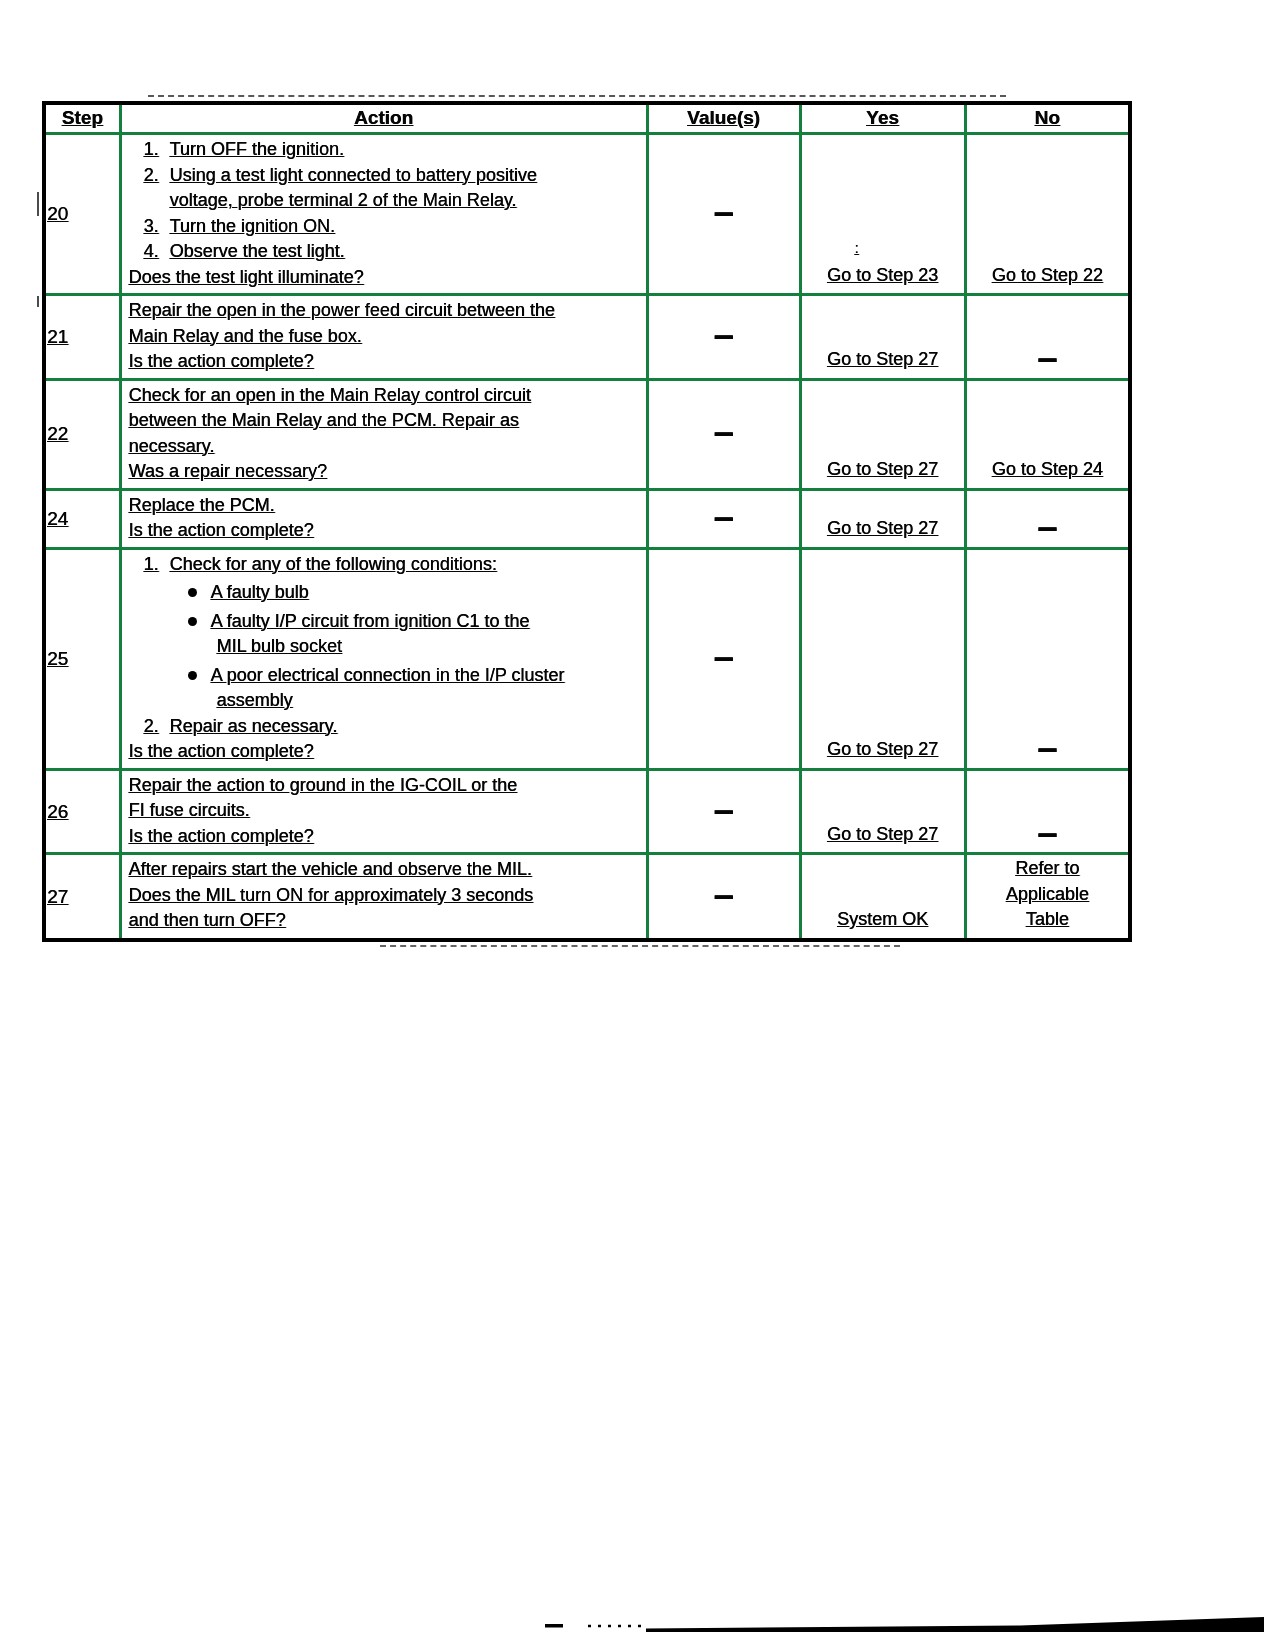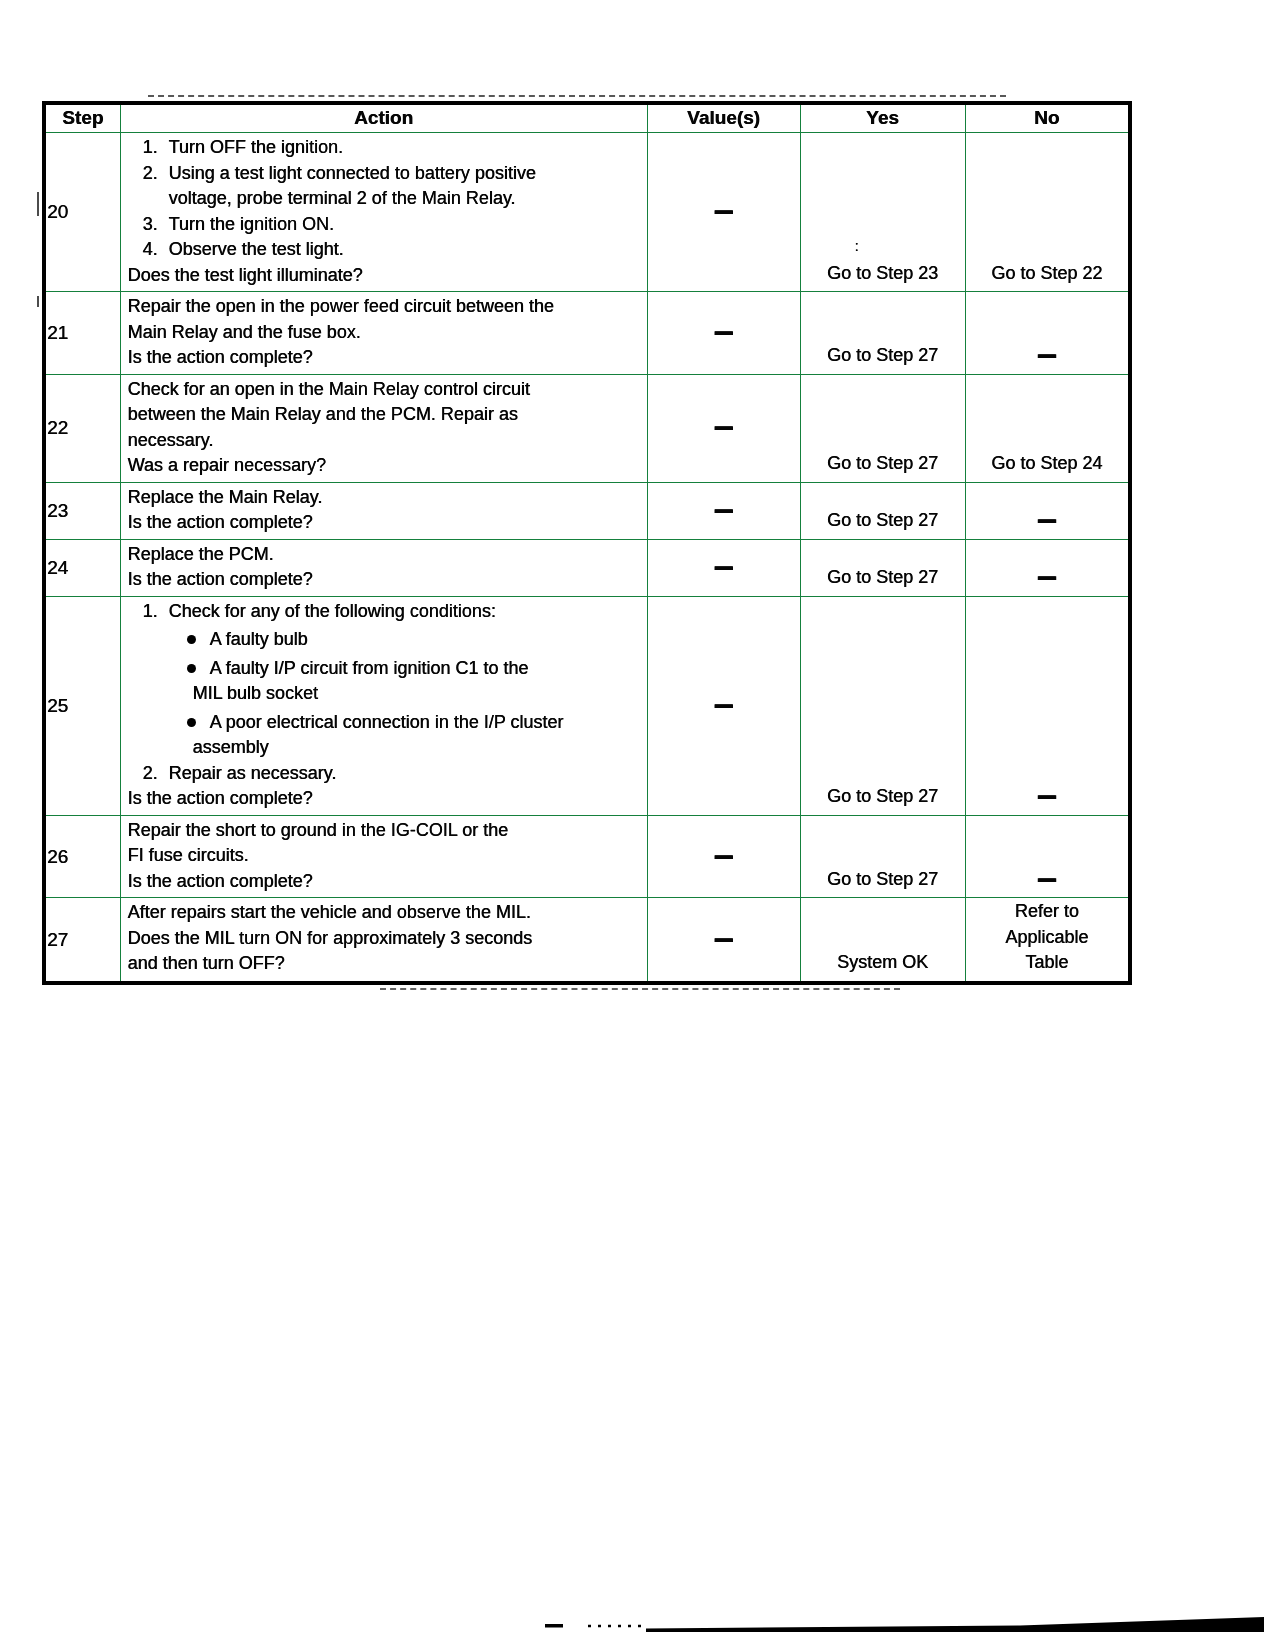--- a/index.html
+++ b/index.html
@@ -10,34 +10,34 @@
   }
   .sheet { position:absolute; left:42px; top:95px; width:1086px; text-shadow:0.45px 0 0 currentColor; }
   .doc-title {
     font-weight:bold; font-size:23.5px; letter-spacing:0.1px;
     text-align:center; white-space:nowrap; margin:0 0 11px 0;
   }
   .ghost-top { border-top:2.5px dashed #000; opacity:.65; margin:0 0 4px 106px; width:858px; height:0; }
   .ghost-bottom { border-top:2px dashed #000; opacity:.6; width:520px; margin:3px 0 0 338px; height:0; }
 
   table.diag { border-collapse:collapse; table-layout:fixed; width:1086px; border:4px solid #000; }
-  .diag th, .diag td { border:1px solid #15803d; }
+  .diag th, .diag td { border:3px solid #15803d;text-decoration:underline; }
   .diag th { font-size:19px; font-weight:bold; padding:2px 0 3px 0; }
   .diag td { font-size:18px; line-height:25.5px; }
   td.c-step { vertical-align:middle; font-size:19px; }
   td.c-action { padding:2px 6px 3px 7px; vertical-align:top; }
   td.c-value { text-align:center; vertical-align:middle; }
   td.c-yes, td.c-no { text-align:center; vertical-align:bottom; padding-bottom:5px; }
 
   .ln { display:flex; white-space:nowrap; }
   .ln.p, .ln.q { margin-left:0; }
   .ln.num { margin-left:15px; }
   .ln.cont { margin-left:41px; }
   .ln.bullet { margin-left:56px; margin-top:3px; }
-  .ln.bcont { margin-left:65px; }
+  .ln.bcont { margin-left:88px; }
   .lbl { flex:0 0 26px; }
   .bullet .lbl { display:flex; align-items:center; }
   .bullet-dot { width:9px; height:9px; border-radius:50%; background:#000; margin-left:3px; }
 
   .dash { display:inline-block; font-weight:bold; transform:scaleY(2.0); }
   .goto, .nline { white-space:nowrap; }
   .stray-mark { font-size:15px; line-height:15px; margin-bottom:8px; transform:translateX(-26px); }
 
   .tick { position:absolute; width:2px; background:#000; opacity:.7; }
   .streak { position:absolute; left:0; top:1610px; }
@@ -122,32 +122,20 @@
             </td>
     <td class="c-value"><span class="dash">—</span></td>
     <td class="c-yes">
               <div class="goto">Go to Step 27</div>
             </td>
     <td class="c-no">
               <div class="goto">Go to Step 24</div>
             </td>
   </tr>
 
-  <tr>
-    <td class="c-step"><span class="step-num">23</span></td>
-    <td class="c-action">
-              <div class="ln p">Replace the Main Relay.</div>
-              <div class="ln q">Is the action complete?</div>
-            </td>
-    <td class="c-value"><span class="dash">—</span></td>
-    <td class="c-yes">
-              <div class="goto">Go to Step 27</div>
-            </td>
-    <td class="c-no"><div class="dash">—</div></td>
-  </tr>
 
   <tr>
     <td class="c-step"><span class="step-num">24</span></td>
     <td class="c-action">
               <div class="ln p">Replace the PCM.</div>
               <div class="ln q">Is the action complete?</div>
             </td>
     <td class="c-value"><span class="dash">—</span></td>
     <td class="c-yes">
               <div class="goto">Go to Step 27</div>
@@ -191,21 +179,21 @@
     <td class="c-value"><span class="dash">—</span></td>
     <td class="c-yes">
               <div class="goto">Go to Step 27</div>
             </td>
     <td class="c-no"><div class="dash">—</div></td>
   </tr>
 
   <tr>
     <td class="c-step"><span class="step-num">26</span></td>
     <td class="c-action">
-              <div class="ln p">Repair the short to ground in the IG-COIL or the</div>
+              <div class="ln p">Repair the action to ground in the IG-COIL or the</div>
               <div class="ln p">FI fuse circuits.</div>
               <div class="ln q">Is the action complete?</div>
             </td>
     <td class="c-value"><span class="dash">—</span></td>
     <td class="c-yes">
               <div class="goto">Go to Step 27</div>
             </td>
     <td class="c-no"><div class="dash">—</div></td>
   </tr>
 

